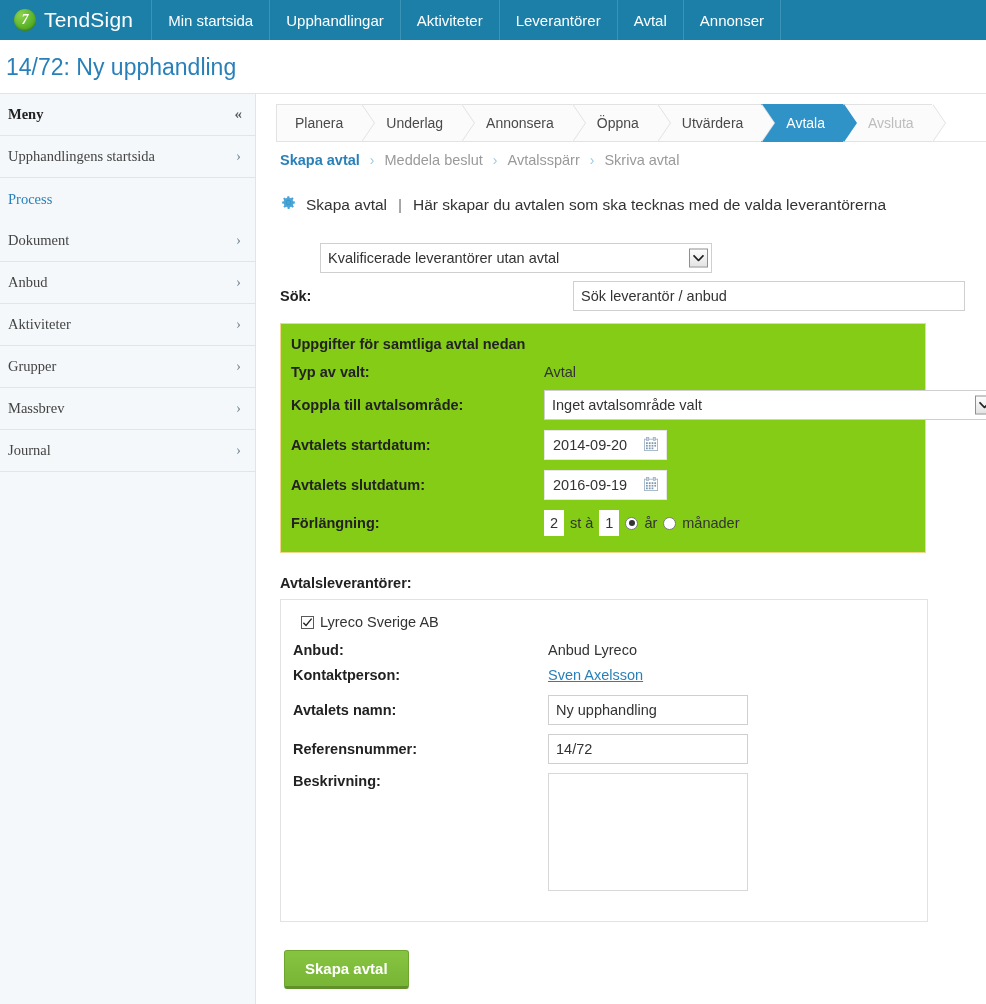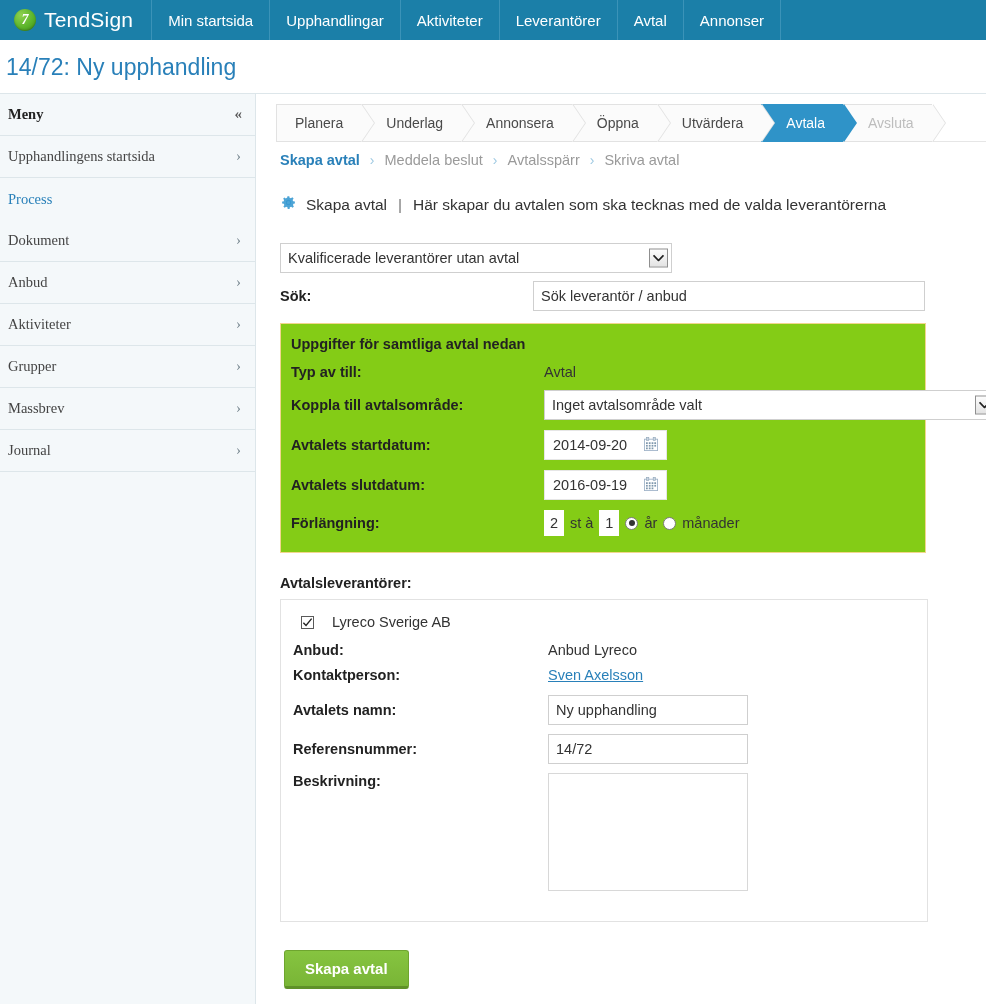--- a/index.html
+++ b/index.html
@@ -172,21 +172,21 @@
   .selwrap .arrowbox {
     position: absolute; right: 4px; top: 50%; transform: translateY(-50%);
     width: 19px; height: 19px;
     border: 1px solid #8f8f8f;
     background: linear-gradient(#fdfdfd, #e3e3e3);
     display: flex; align-items: center; justify-content: center;
     pointer-events: none;
   }
   .arrowbox svg { display:block; }
 
-  .wide { width: 392px; }
+  .wide { width: 392px; margin-left: 40px; }
 
   
   .panel-yellow {
     background: #84cc16;
     border: 1px solid #f2d68d;
     padding: 12px 10px 14px 10px;
     width: 646px;
     margin-top: 12px;
   }
   .panel-yellow .frow { margin-bottom: 10px; }
@@ -219,21 +219,21 @@
   }
 
   
   .sublabel { font-weight: bold; font-size: 14.5px; color: #222; margin: 22px 0 8px 0; }
   .panel-white {
     border: 1px solid #e2e2e2;
     width: 648px;
     padding: 14px 12px 18px 12px;
     background: #fff;
   }
-  .supp-head { display:flex; align-items:center; gap:18px; margin: 0 0 12px 8px; }
+  .supp-head { display:flex; align-items:center; gap:6px; margin: 0 0 12px 8px; }
   .chk {
     width: 13px; height: 13px; border: 1px solid #5a5a5a; background: #fff;
     display:inline-flex; align-items:center; justify-content:center; flex:0 0 auto;
   }
   .supp-name { font-size: 14.5px; color: #333; }
   .panel-white .flabel { width: 255px; flex: 0 0 255px; }
   .panel-white .frow { margin-bottom: 9px; }
   a.link { color: #2980b9; text-decoration: underline; font-size: 14.5px; cursor: pointer; }
 
   textarea.ipt {
@@ -372,21 +372,21 @@
         <div class="fval">
           <input class="ipt wide" type="text" value="Sök leverantör / anbud" style="">
         </div>
       </div>
 
       
       <div class="panel-yellow">
         <div class="panel-title">Uppgifter för samtliga avtal nedan</div>
 
         <div class="frow">
-          <div class="flabel">Typ av till:</div>
+          <div class="flabel">Typ av valt:</div>
           <div class="fval statictext">Avtal</div>
         </div>
 
         <div class="frow">
           <div class="flabel">Koppla till avtalsområde:</div>
           <div class="fval">
             <span class="selwrap">
               <select class="ipt" style="width:454px">
                 <option>Inget avtalsområde valt</option>
               </select>

